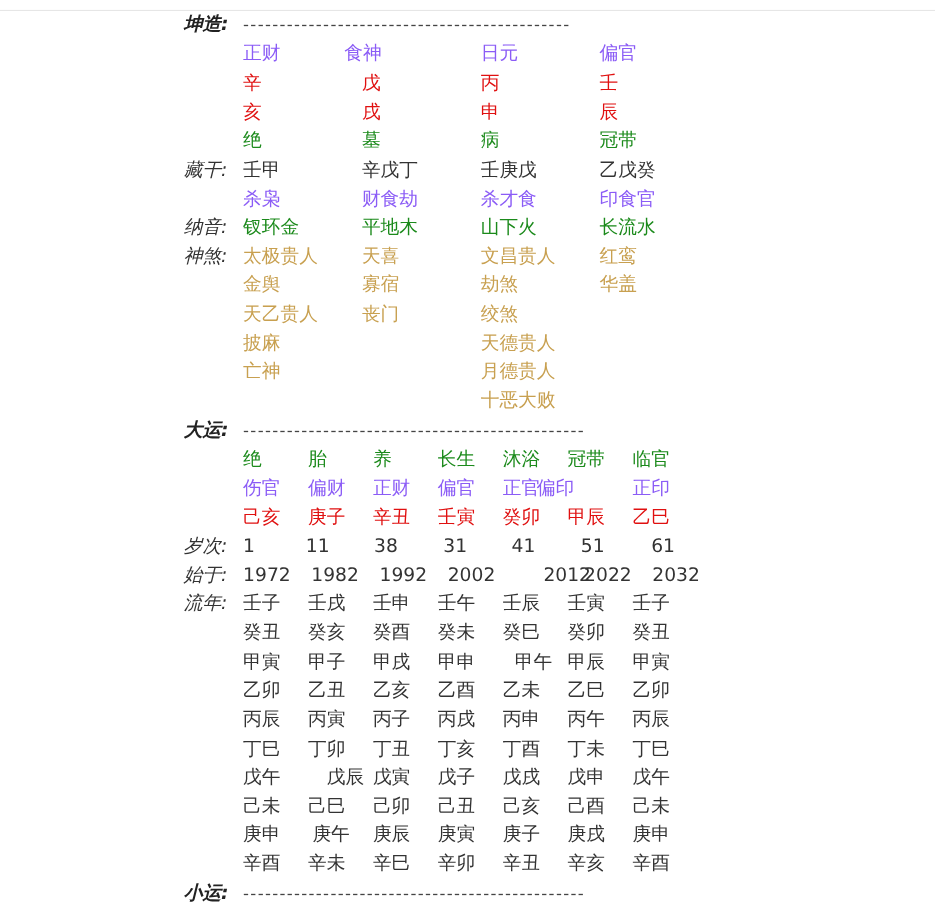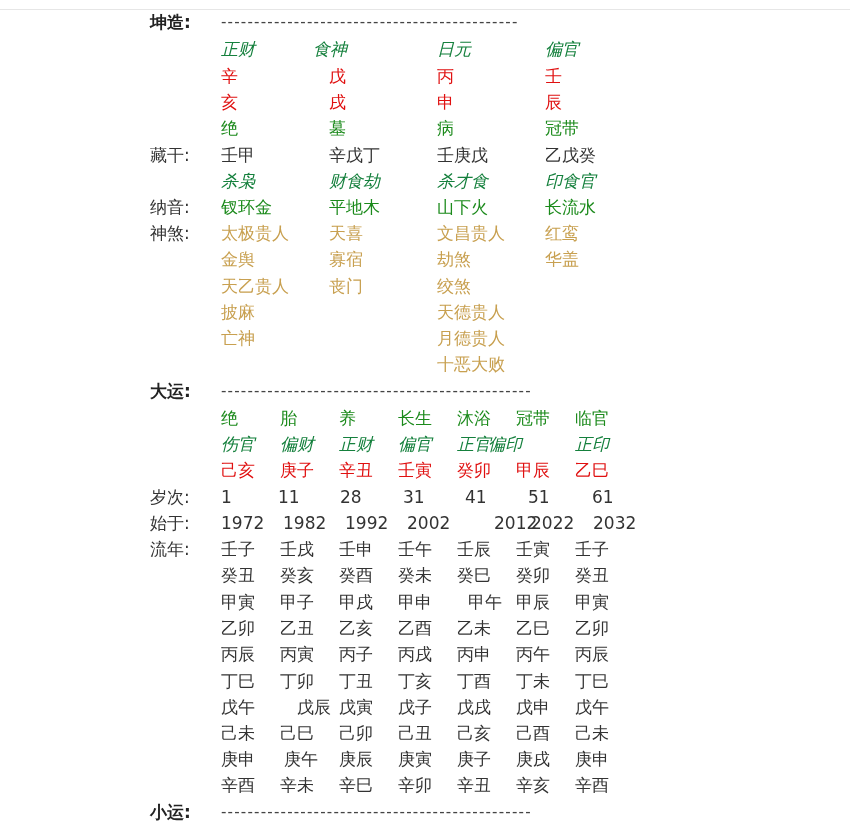--- a/index.html
+++ b/index.html
@@ -3,25 +3,25 @@
   <meta charset="utf-8">
   <style>
     html, body { margin: 0; padding: 0; background: #ffffff; }
     body {
       width: 850px; height: 829px; position: relative; overflow: hidden;
       font-family: "DejaVu Sans", "Liberation Sans", sans-serif;
       font-size: 17px; color: #333333;
     }
     .topbar { position: absolute; left: 0; top: 0; width: 850px; height: 9px; border-bottom: 1px solid #e6e6e6; background: #fff; }
     .row { position: absolute; left: 0; height: 26px; line-height: 26px; white-space: nowrap; }
-    .lbl { position: absolute; left: 150px; top: 0; }
+    .lbl { position: absolute; left: 167px; top: 0; font-style: italic; }
     .lbl.bold { font-weight: bold; color: #222; }
     .dash { position: absolute; left: 221px; top: 0; letter-spacing: 1.2px; color: #444; font-size: 15px; }
     .cell { position: absolute; top: 0; }
-    .blue { color: #15803d; font-style: italic; }
+    .blue { color: #8b5cf6; }
     .red { color: #e01010; }
     .green { color: #1b8a1b; }
     .gold { color: #c8a050; }
     .dark { color: #333333; }
   </style>
 </head>
 <body>
 
 <div class="topbar"></div>
 
@@ -143,21 +143,21 @@
   <span class="cell red" style="left:398px">壬寅</span>
   <span class="cell red" style="left:457px">癸卯</span>
   <span class="cell red" style="left:516px">甲辰</span>
   <span class="cell red" style="left:575px">乙巳</span>
 </div>
 
 <div class="row" style="top:484px">
   <span class="lbl">岁次:</span>
   <span class="cell dark" style="left:221px">1</span>
   <span class="cell dark" style="left:278px">11</span>
-  <span class="cell dark" style="left:340px">28</span>
+  <span class="cell dark" style="left:340px">38</span>
   <span class="cell dark" style="left:403px">31</span>
   <span class="cell dark" style="left:465px">41</span>
   <span class="cell dark" style="left:528px">51</span>
   <span class="cell dark" style="left:592px">61</span>
 </div>
 
 <div class="row" style="top:510px">
   <span class="lbl">始于:</span>
   <span class="cell dark" style="left:221px">1972</span>
   <span class="cell dark" style="left:283px">1982</span>

